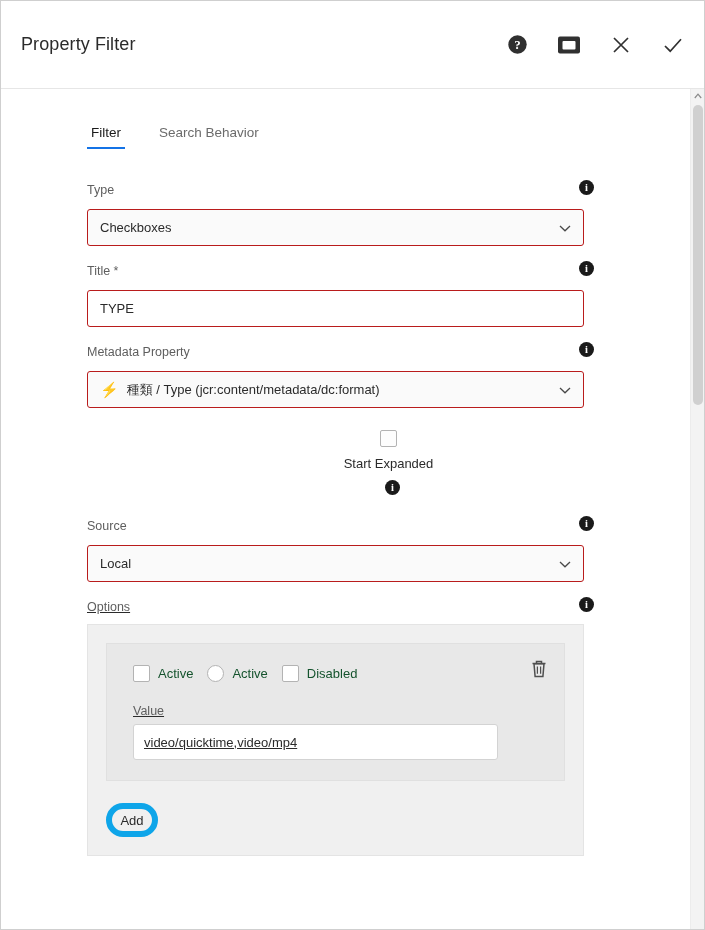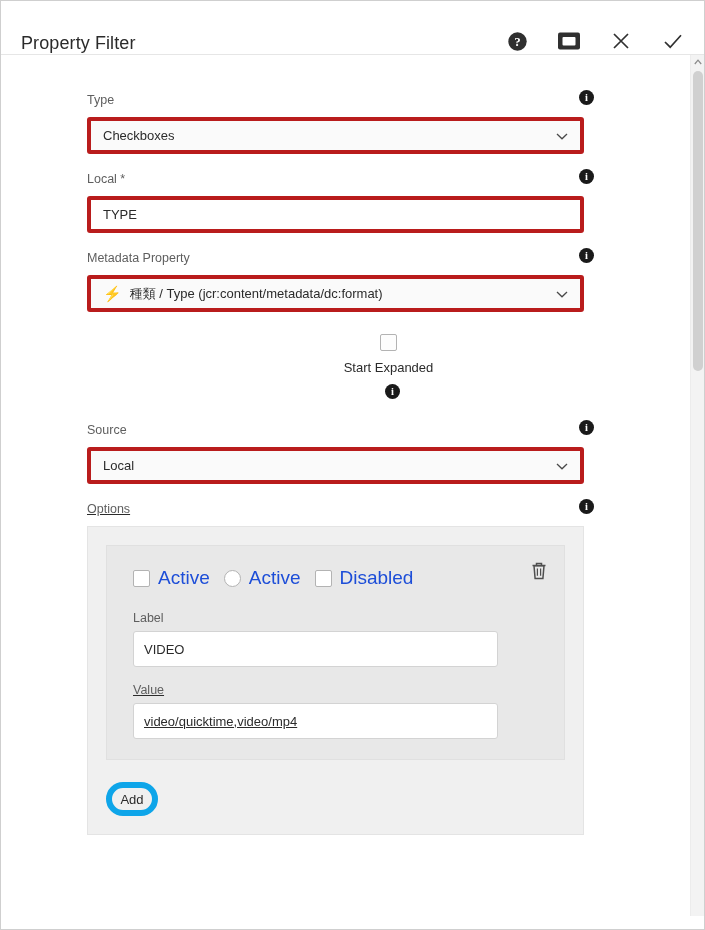--- a/index.html
+++ b/index.html
@@ -16,23 +16,23 @@
   .window {
     position: relative;
     width: 705px; height: 930px;
     background: #ffffff;
     border: 1px solid #cfcfcf;
     overflow: hidden;
   }
 
   
   .titlebar {
-    height: 54px;
-    display: flex;
-    align-items: flex-end;
+    height: 88px;
+    display: flex;
+    align-items: center;
     padding: 0 18px 0 20px;
     background: #ffffff;
     border-bottom: 1px solid #e6e6e6;
   }
   .title-text {
     font-size: 18px;
     color: #2b2b2b;
     font-weight: 400;
     letter-spacing: 0.1px;
   }
@@ -140,30 +140,31 @@
     font-size: 10.5px;
     font-weight: bold;
     font-family: "Liberation Serif", serif;
     display: flex; align-items: center; justify-content: center;
     cursor: pointer;
   }
 
   .select, .textinput {
     width: 497px;
     height: 37px;
-    border: 4px solid #b91c1c;
+    border: 1px solid #b91c1c;
     border-radius: 3px;
     background: #fafafa;
     display: flex;
     align-items: center;
     padding: 0 12px;
     font-size: 13px;
     color: #2b2b2b;
     position: relative;
     cursor: pointer;
+    margin-top: 8px;
   }
   .textinput {
     background: #ffffff;
     cursor: text;
   }
   .chevron {
     position: absolute;
     right: 12px;
     top: 50%;
     transform: translateY(-50%);
@@ -213,22 +214,22 @@
   .option-toggles {
     display: flex;
     align-items: center;
     gap: 14px;
     margin: 3px 0 22px 10px;
   }
   .tg {
     display: flex;
     align-items: center;
     gap: 8px;
-    font-size: 19px;
-    color: #1d4ed8;
+    font-size: 13px;
+    color: #14532d;
     cursor: pointer;
   }
   .tg .cbox { background: #ffffff; }
   .radio {
     width: 17px; height: 17px;
     border: 1.5px solid #b3b3b3;
     border-radius: 50%;
     background: #ffffff;
     cursor: pointer;
   }
@@ -307,39 +308,47 @@
       </div>
 
     </div>
   </div>
 
   <div class="body-area">
 
     <div class="scroll-wrap">
       <div class="content">
 
+        <div class="tabs">
+          <div class="tab active">
+            <span>Filter</span>
+          </div>
+          <div class="tab">
+            <span>Search Behavior</span>
+          </div>
+        </div>
 
         <div class="field">
           <div class="field-head">
             <span class="label">Type</span>
             <span class="info-icon">i</span>
           </div>
           <div class="select">
             <span>Checkboxes</span>
             <span class="chevron">
               <svg width="12" height="8" viewBox="0 0 12 8" aria-hidden="true">
                   <path d="M1 1.5 L6 6.3 L11 1.5" stroke="#4a4a4a" stroke-width="1.3" fill="none"></path>
                 </svg>
             </span>
           </div>
         </div>
 
         <div class="field">
           <div class="field-head">
-            <span class="label">Local *</span>
+            <span class="label">Title *</span>
             <span class="info-icon">i</span>
           </div>
           <div class="textinput">
             <span>TYPE</span>
           </div>
         </div>
 
         <div class="field">
           <div class="field-head">
             <span class="label">Metadata Property</span>
@@ -409,26 +418,20 @@
               <span class="tg">
                 <span class="radio"></span>
                 <span>Active</span>
               </span>
               <span class="tg">
                 <span class="cbox"></span>
                 <span>Disabled</span>
               </span>
             </div>
 
-            <div class="sub-field">
-              <div class="sub-label">Label</div>
-              <div class="sub-input">
-                <span>VIDEO</span>
-              </div>
-            </div>
 
             <div class="sub-field last">
               <div class="sub-label">Value</div>
               <div class="sub-input">
                 <span>video/quicktime,video/mp4</span>
               </div>
             </div>
 
           </div>
 

